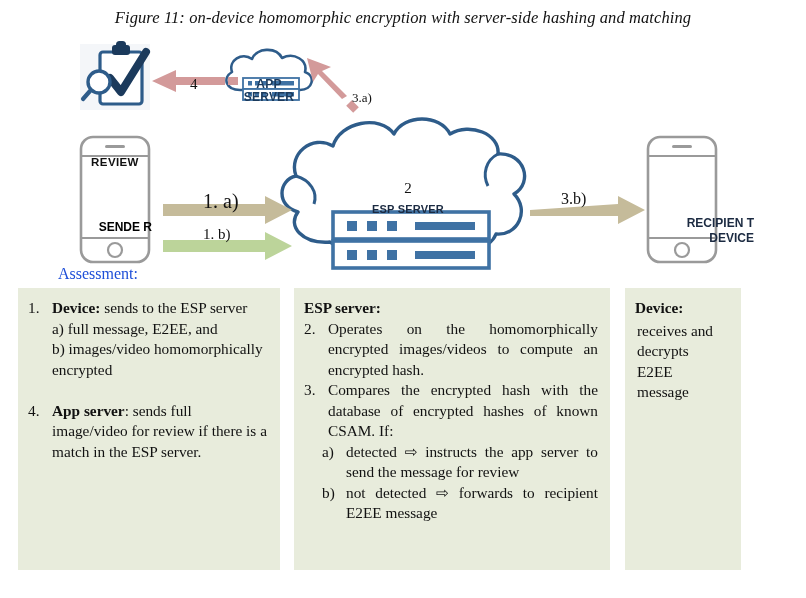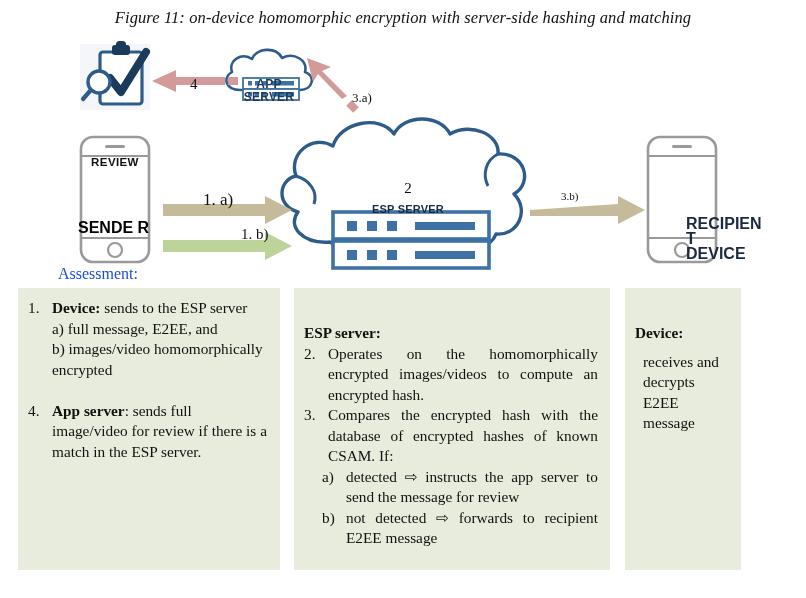--- a/index.html
+++ b/index.html
@@ -44,30 +44,30 @@
     font-size:15px;color:#111;font-family:"Liberation Serif",serif;
   }
   .esp-cap{
     position:absolute;left:358px;top:173px;width:100px;text-align:center;
     font-family:"Liberation Sans",sans-serif;font-weight:bold;
     font-size:11px;color:#1b2a41;letter-spacing:.2px;
   }
   .phone-cap{
     position:absolute;
     font-family:"Liberation Sans",sans-serif;font-weight:bold;
-    font-size:16px;line-height:15px;text-align:left;
+    font-size:12px;line-height:15px;text-align:right;
   }
   .sender-cap{left:78px;top:190px;width:74px;color:#000;}
   .recipient-cap{left:648px;top:186px;width:68px;color:#1b2a41;padding-left:38px;}
 
-  .a-lbl-1a{position:absolute;left:203px;top:160px;font-size:17px;}
-  .a-lbl-1b{position:absolute;left:203px;top:196px;font-size:15px;margin-left:38px;}
+  .a-lbl-1a{position:absolute;left:203px;top:160px;font-size:20px;}
+  .a-lbl-1b{position:absolute;left:203px;top:196px;font-size:15px;}
   .a-lbl-4 {position:absolute;left:190px;top:46px;font-size:15px;}
   .a-lbl-3a{position:absolute;left:352px;top:60px;font-size:13px;}
-  .a-lbl-3b{position:absolute;left:561px;top:160px;font-size:11px;}
+  .a-lbl-3b{position:absolute;left:561px;top:160px;font-size:16px;}
 
   .assessment{
     position:absolute;left:58px;top:265px;
     font-size:16px;color:#1d4ed8;font-family:"Liberation Serif",serif;
   }
 
   
   .boxrow{position:absolute;left:0;top:288px;width:806px;height:285px;}
   .box{
     position:absolute;top:0;
@@ -86,22 +86,22 @@
   .ol{list-style:none;margin:0;padding:0;}
   .li{display:flex;margin-bottom:0;}
   .li .mark{width:24px;flex:0 0 24px;}
   .li .body{flex:1 1 auto;}
   .just .body{text-align:justify;text-justify:inter-word;}
   .sub{display:flex;}
   .sub .mark{width:24px;flex:0 0 24px;}
   .sub .body{flex:1 1 auto;}
   b{font-weight:bold;}
   .gap{height:20.5px;}
-  .hdr{font-weight:bold;margin-bottom:0;margin-top:25px;}
-  .plain{margin:8px;}
+  .hdr{font-weight:bold;margin-bottom:0;}
+  .plain{margin:2px;}
 </style>
 </head>
 <body>
 
 <div id="stage">
 
   <div class="fig-title">Figure 11: on-device homomorphic encryption with server-side hashing and matching</div>
 
   <div id="diagram">
 

